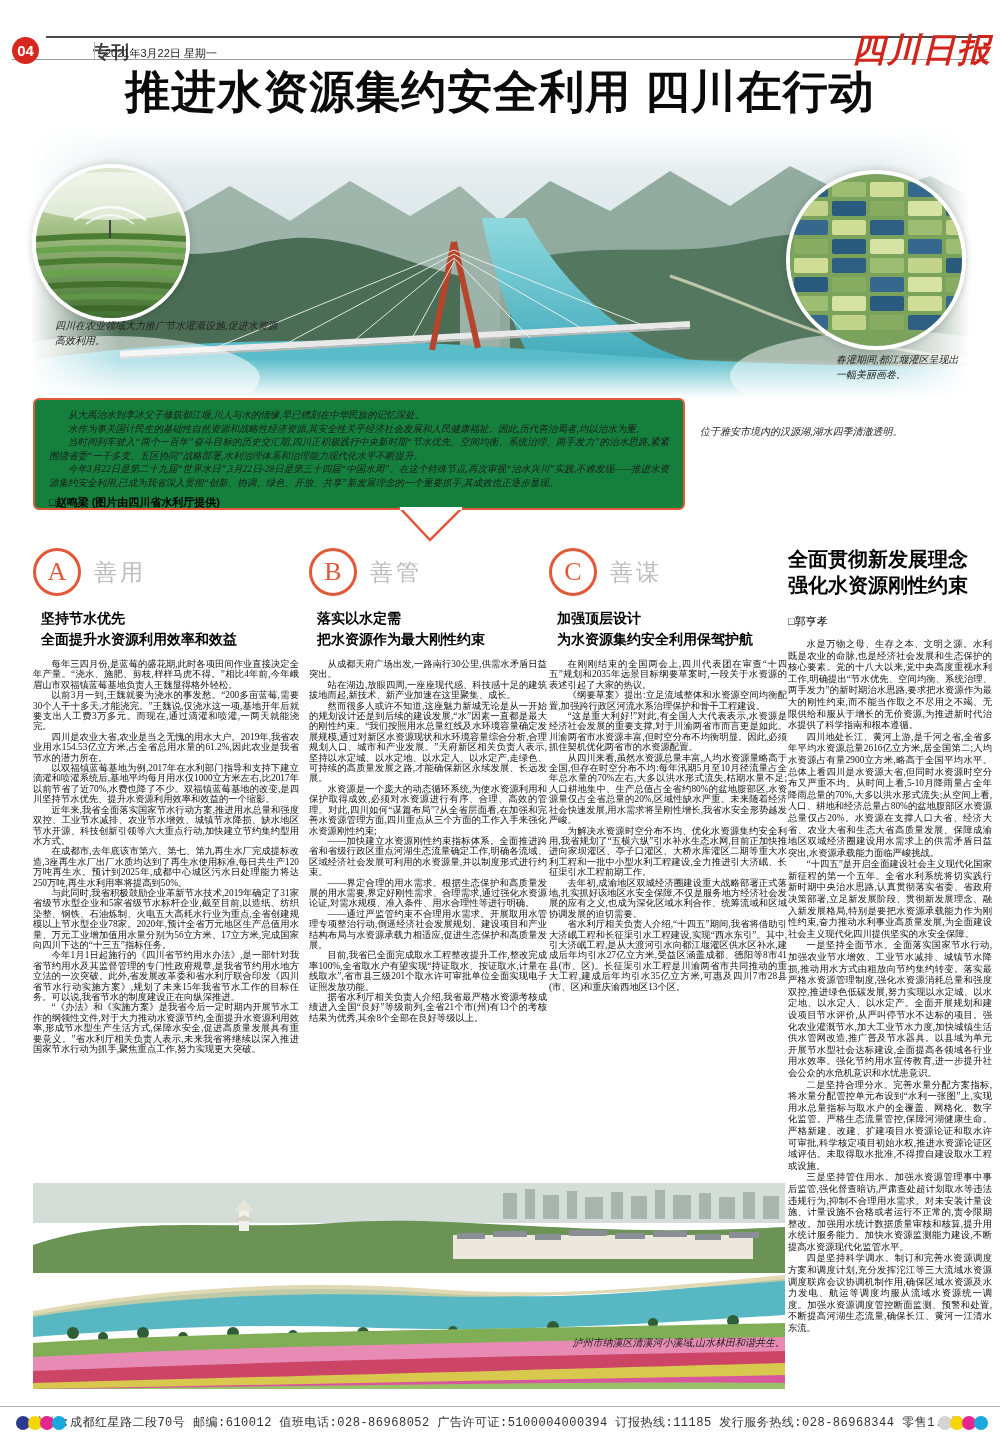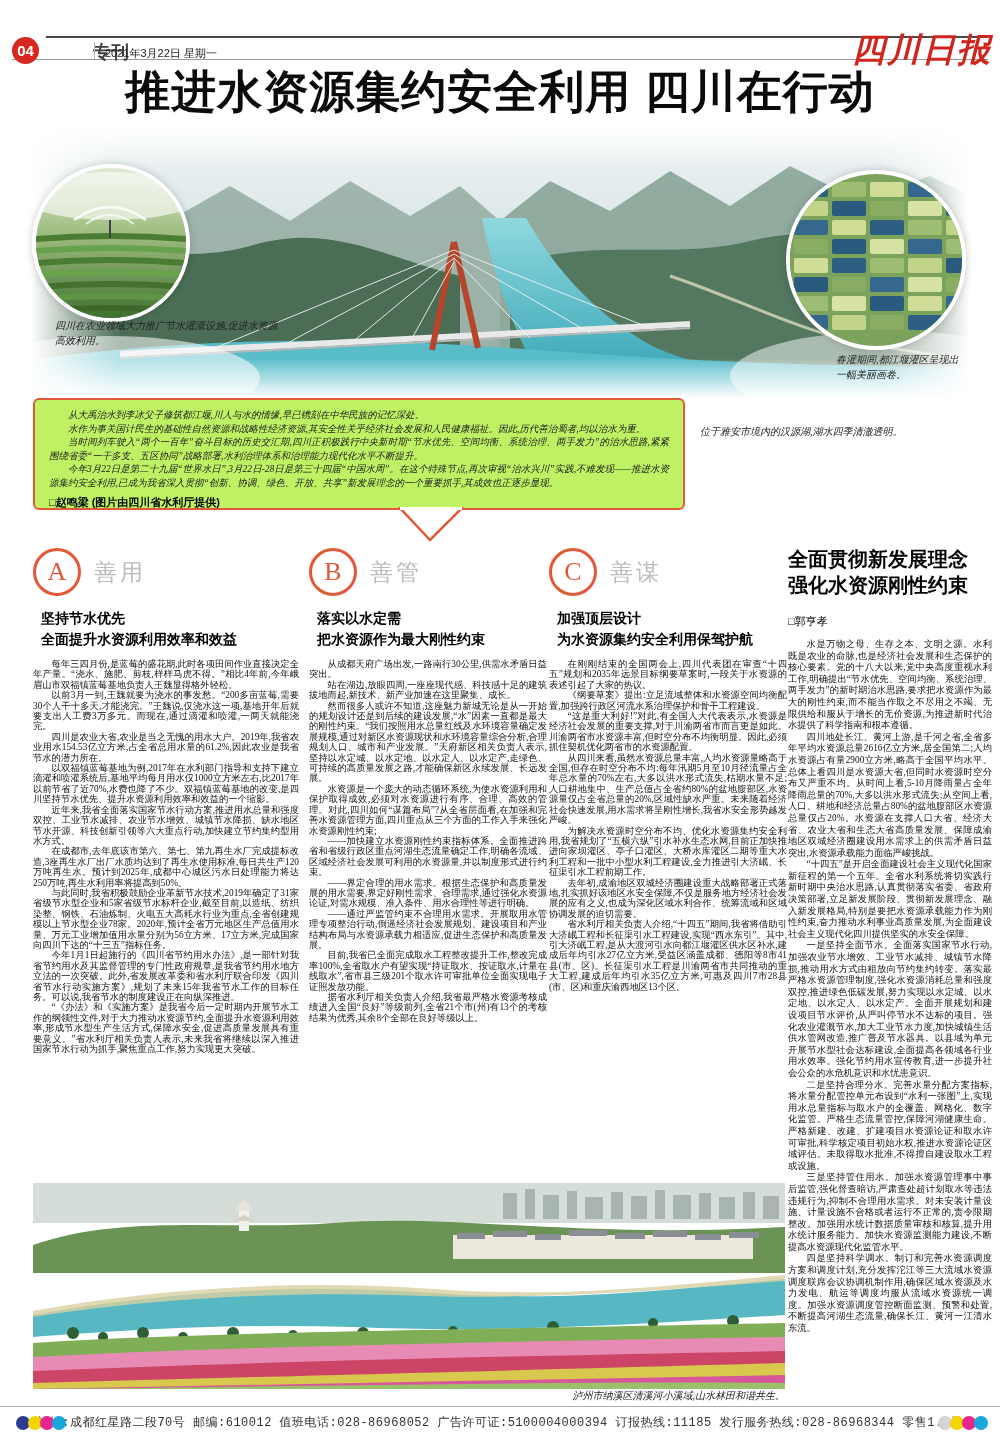--- a/index.html
+++ b/index.html
@@ -31,21 +31,21 @@
   .inset{position:absolute;border-radius:50%;overflow:hidden;border:4px solid #fff;
          box-shadow:0 0 8px rgba(0,0,0,.18);}
   .inset.left{left:2px;top:38px;width:150px;height:150px;}
   .inset.right{right:4px;top:44px;width:172px;height:172px;}
   .caption{position:absolute;font-style:italic;font-size:10px;line-height:15px;color:#222;}
   .cap-left{left:55px;top:318px;width:232px;}
   .cap-rt{left:836px;top:352px;width:132px;}
   .cap-rb{left:700px;top:424px;width:268px;}
 
   
-  .introbox{position:absolute;left:33px;top:398px;width:652px;height:112px;background:#bef264;
+  .introbox{position:absolute;left:33px;top:398px;width:652px;height:112px;background:#15803d;
             border:2.5px solid #e2593a;border-radius:6px;box-sizing:border-box;
             padding:9px 14px 4px;z-index:4;}
   .ipara{margin:0;text-indent:2em;text-align:justify;font-style:italic;
          font-size:9.5px;line-height:13.5px;color:#1a1a1a;}
   .ibyline{margin-top:5px;font-family:"Liberation Sans",sans-serif;font-weight:bold;
            font-size:11px;color:#000;}
   .tail{position:absolute;left:398px;top:507px;z-index:6;}
 
   
   .col{position:absolute;top:548px;height:616px;overflow:hidden;}
@@ -65,21 +65,21 @@
   .opinion{position:absolute;left:788px;top:546px;width:204px;height:886px;overflow:hidden;}
   .op-title{margin:0;font-family:"Liberation Sans",sans-serif;font-weight:900;
             font-size:20px;line-height:1.3;color:#050505;}
   .op-byline{margin:16px 0 10px;font-family:"Liberation Sans",sans-serif;font-weight:normal;
              font-size:11px;color:#000;}
   .op-body .para{margin:0;text-indent:2em;text-align:justify;font-size:9.3px;
                  line-height:11.6px;color:#111;}
 
   
   .bphoto{position:absolute;left:33px;top:1183px;width:752px;height:206px;overflow:hidden;}
-  .bcaption{position:absolute;left:33px;top:1389px;width:752px;text-align:right;
+  .bcaption{position:absolute;left:33px;top:1336px;width:752px;text-align:right;
             font-style:italic;font-size:10px;color:#222;}
 
   
   .f-rule{position:absolute;left:0;right:0;top:1406px;border-top:1px solid #b0b0b0;}
   .f-text{position:absolute;left:0;top:1414px;width:100%;text-align:center;
           font-family:Liberation Mono, monospace;font-size:12px;color:#333;letter-spacing:.5px;}
   .dots{position:absolute;top:1416px;display:flex;}
   .dots.left{left:16px;} .dots.right{right:14px;}
   .dot{width:14px;height:14px;border-radius:50%;margin-right:-2px;}
   .d-blue{background:#2c3a8f}.d-yel{background:#f5d500}.d-mag{background:#e5268e}

